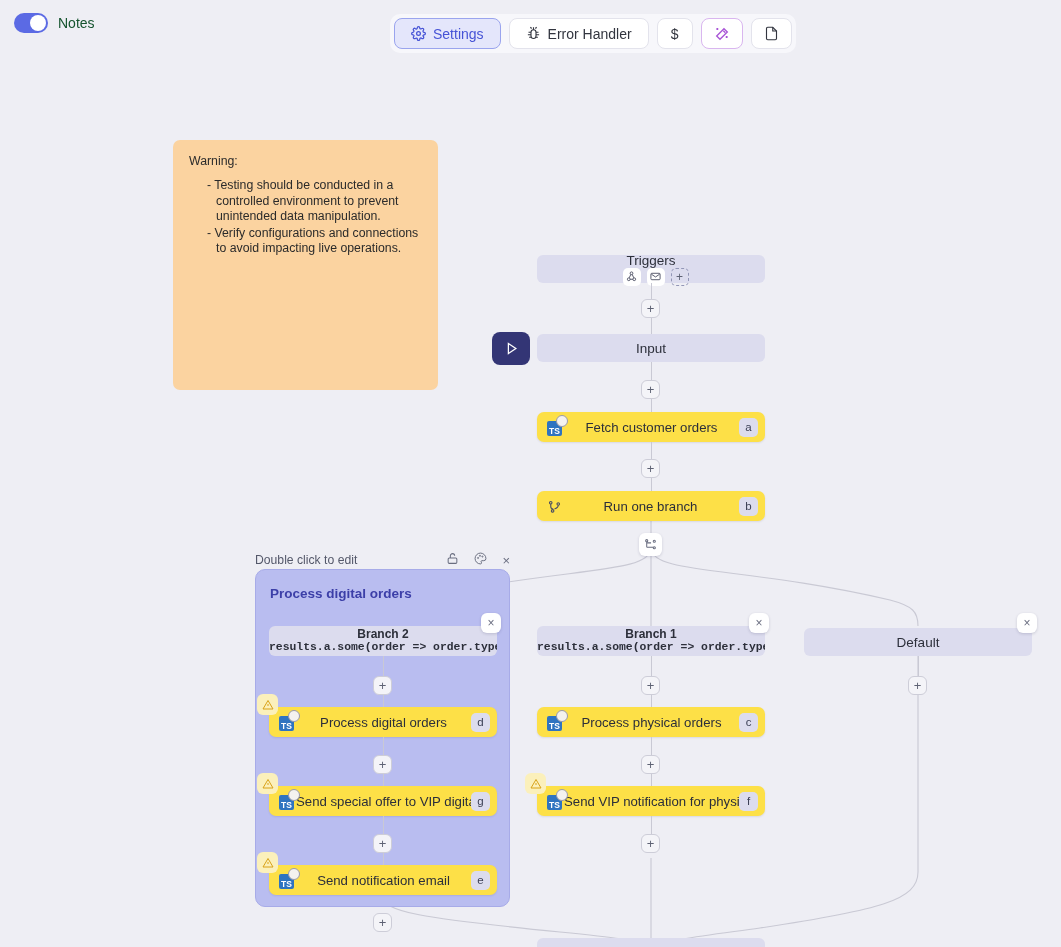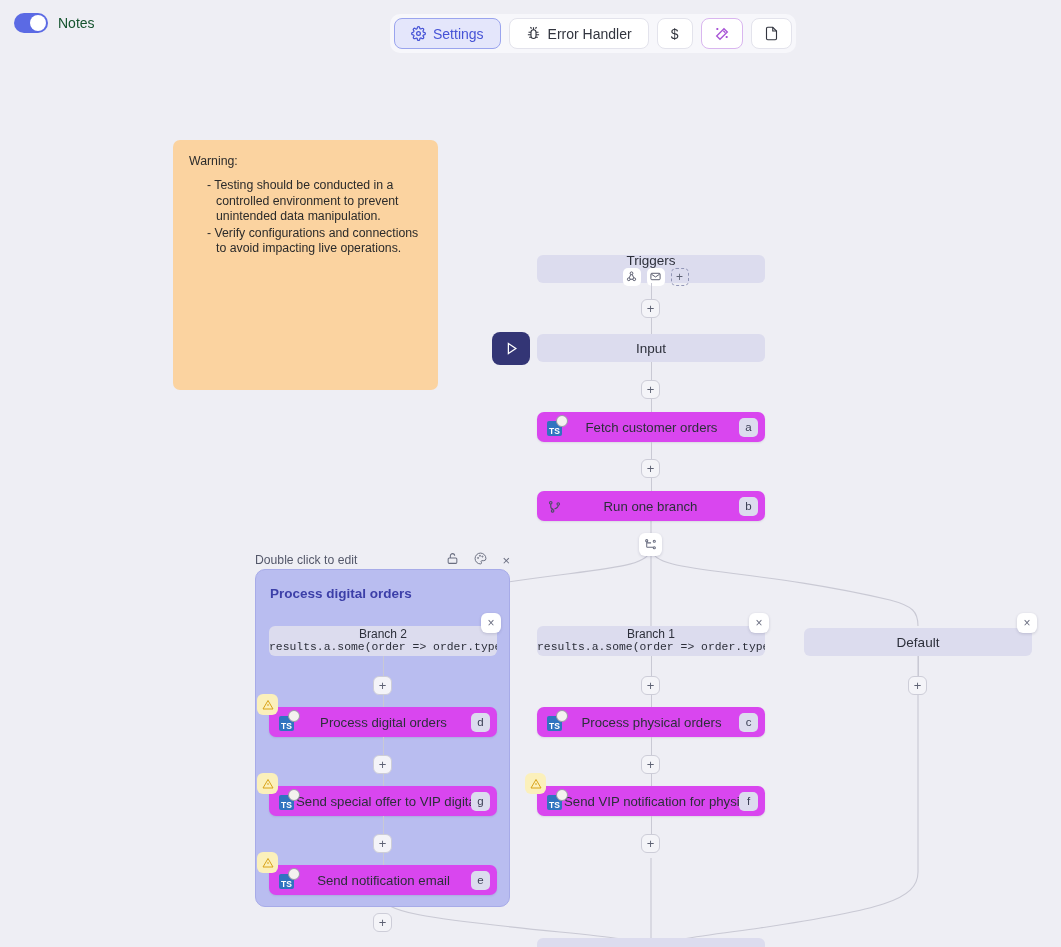--- a/index.html
+++ b/index.html
@@ -44,21 +44,21 @@
   #note ul { margin: 9px 0 0 18px; list-style: none; }
   #note li { margin-bottom: 1px; text-indent: -9px; padding-left: 9px; }
 
   
   .bar {
     position: absolute; height: 28px; background: #dcdcee; border-radius: 6px;
     display: flex; align-items: center; justify-content: center;
     font-size: 13.5px; color: #2c2f3a;
   }
   .node {
-    position: absolute; height: 30px; background: #d946ef; border-radius: 7px;
+    position: absolute; height: 30px; background: #fde047; border-radius: 7px;
     display: flex; align-items: center; font-size: 13.2px; color: #2c2f3a;
     box-shadow: 0 1px 2px rgba(40,40,80,.10);
   }
   .node .nlabel { flex: 1; text-align: center; white-space: nowrap; overflow: hidden; }
   .badge {
     width: 19px; height: 19px; border-radius: 5px; background: #dcdcee;
     display: flex; align-items: center; justify-content: center;
     font-size: 11.5px; color: #3b3f55; margin-right: 7px;
   }
   .ts-ico { position: relative; width: 17px; height: 17px; margin-left: 10px; flex: 0 0 auto; }
@@ -89,21 +89,21 @@
     background: #b9bdf0; border: 1px solid #a7abe8; border-radius: 10px;
   }
   #group-head { position: absolute; left: 255px; top: 551px; width: 255px; height: 18px;
                 display: flex; align-items: center; }
   #group-head-label { font-size: 12.2px; color: #54586a; }
   #group-head .hicons { margin-left: auto; display: flex; gap: 15px; align-items: center; }
   #group-title { position: absolute; left: 270px; top: 586px; font-size: 13.5px; font-weight: bold; color: #3c3fa8; }
 
   .branch-bar {
     position: absolute; height: 30px; background: #dcdcee; border-radius: 6px;
-    display: flex; flex-direction: column; align-items: center; justify-content: center;
+    display: flex; flex-direction: column; align-items: center; justify-content: center; font-weight: bold;
   }
   .branch-bar .bb-title { font-size: 12px; color: #2c2f3a; line-height: 1.05; }
   .branch-bar .bb-code {
     font-family: "Liberation Mono", monospace; font-size: 11.4px; color: #2c2f3a;
     white-space: nowrap; overflow: hidden; width: 100%; text-align: center; line-height: 1.25;
   }
   #play-btn {
     position: absolute; left: 492px; top: 332px; width: 38px; height: 33px; border-radius: 8px;
     background: #333575; display: flex; align-items: center; justify-content: center; cursor: pointer;
   }

